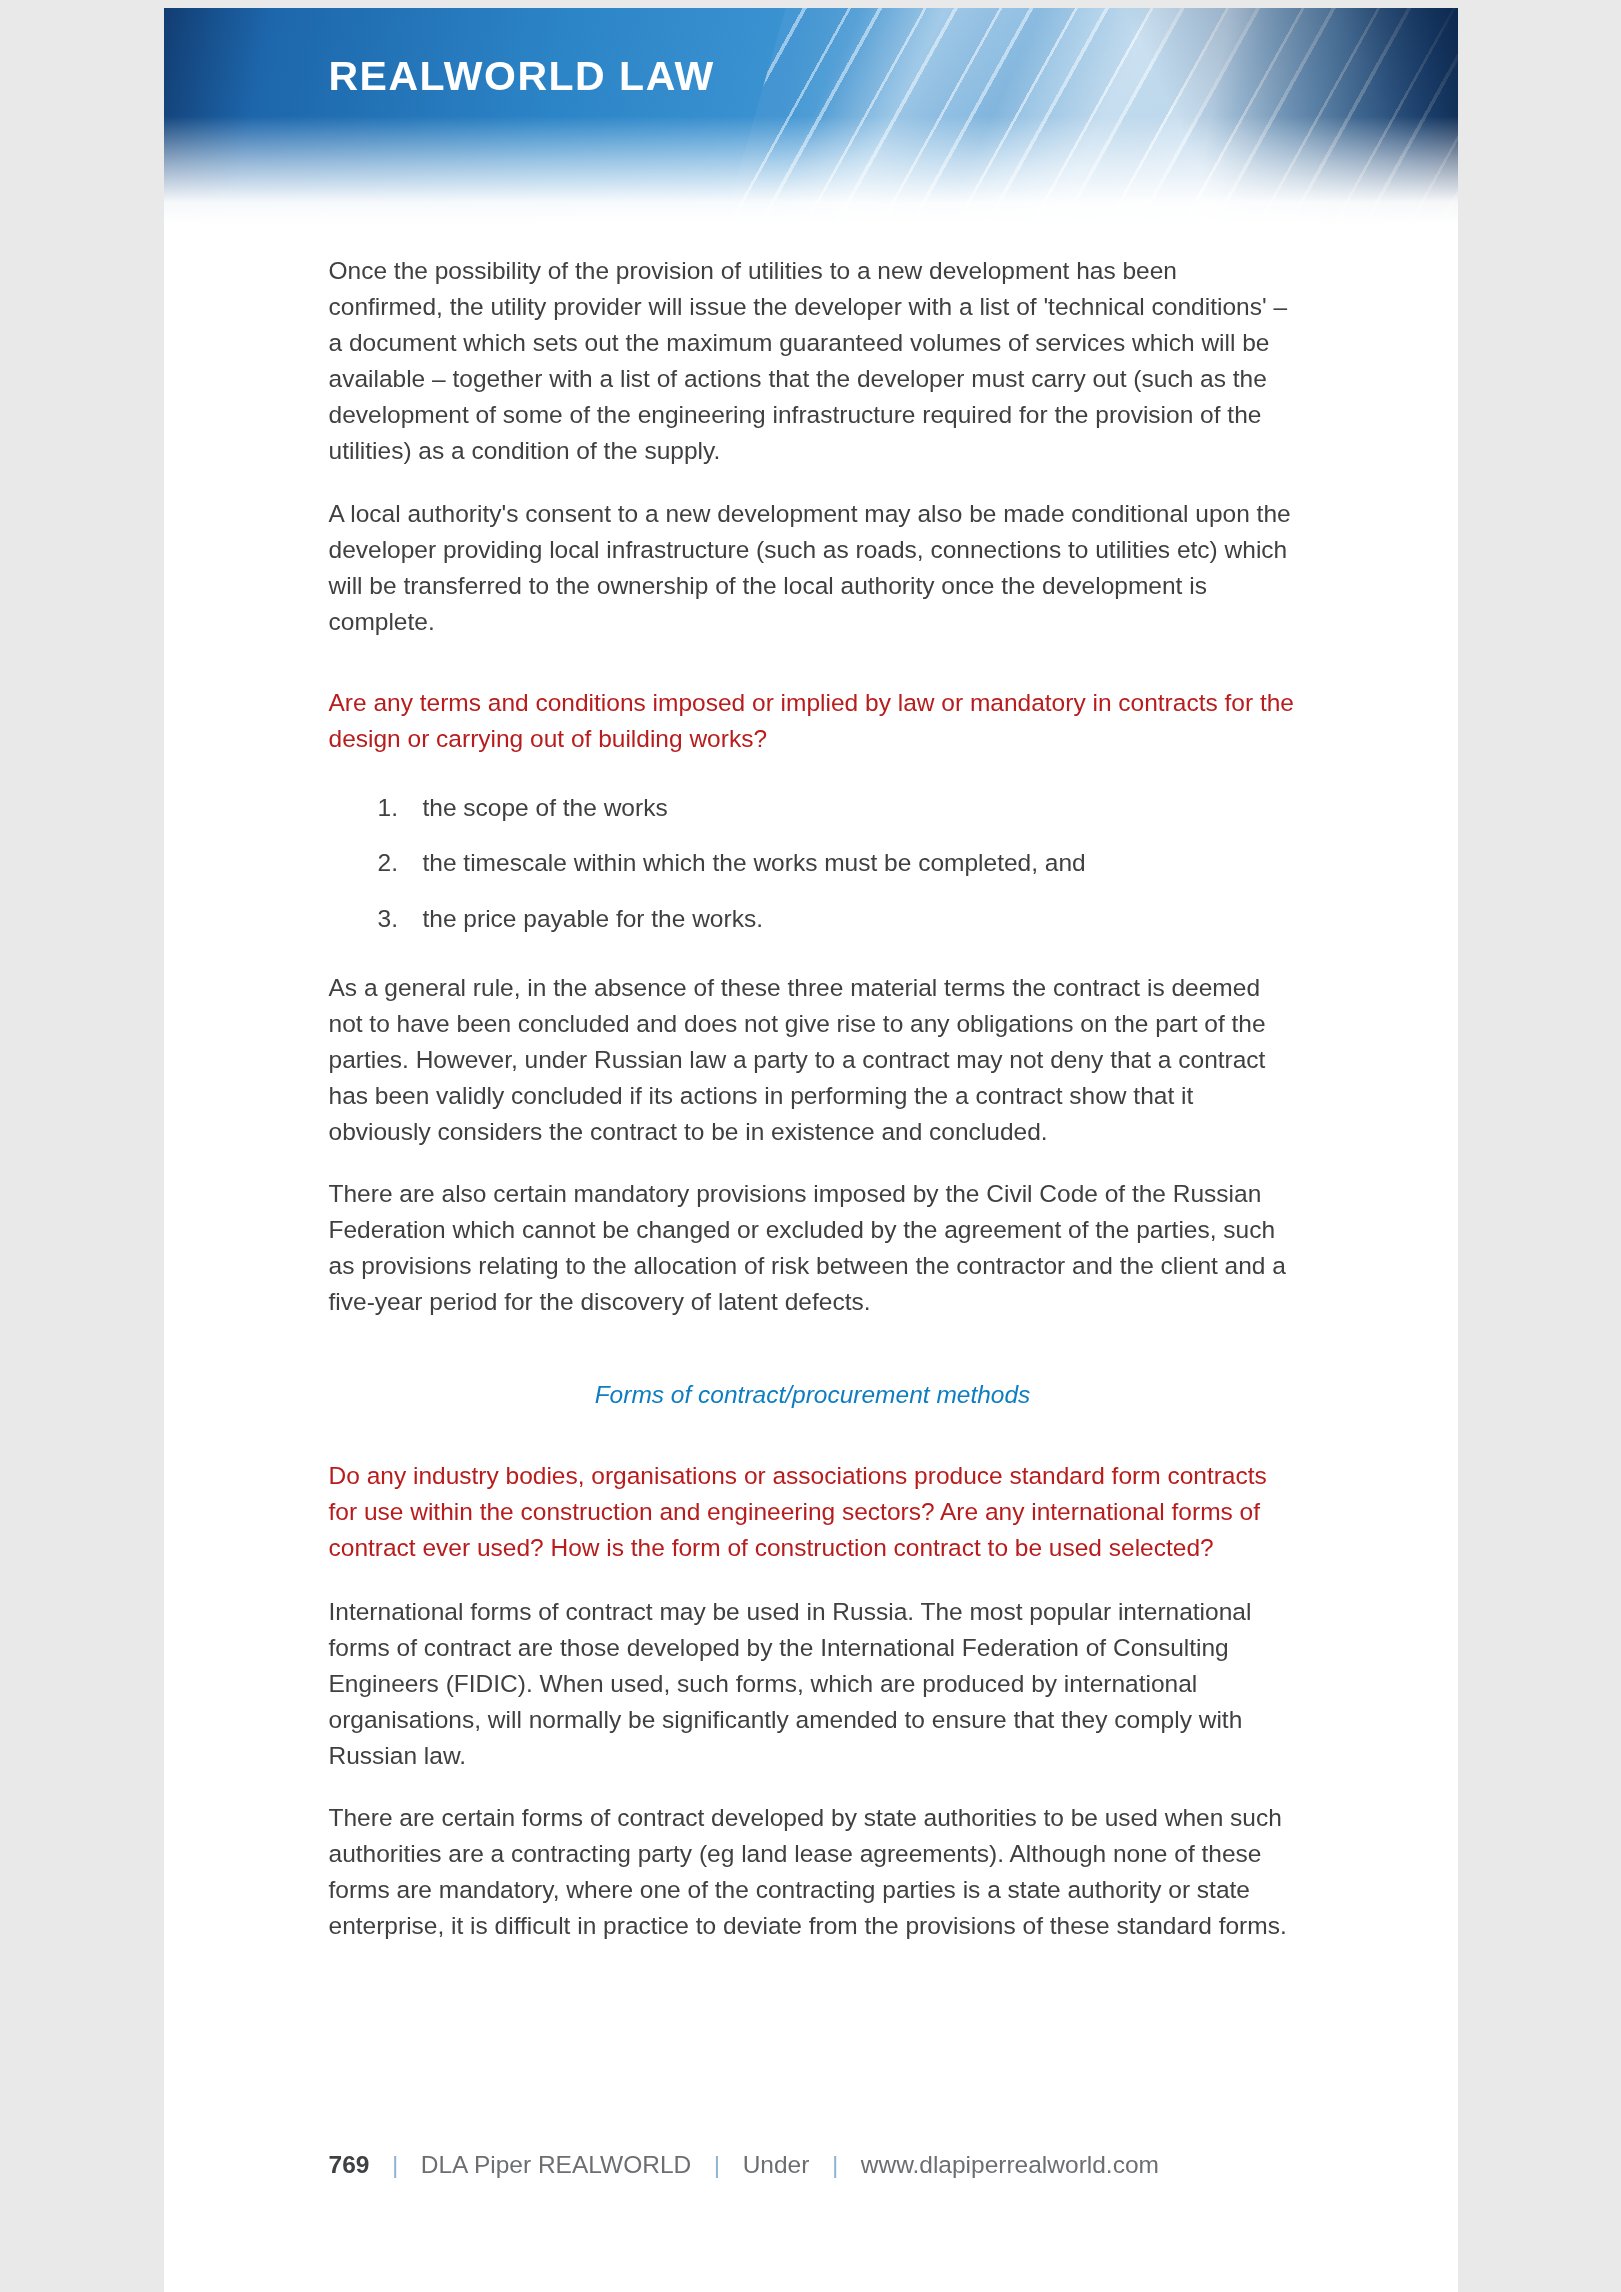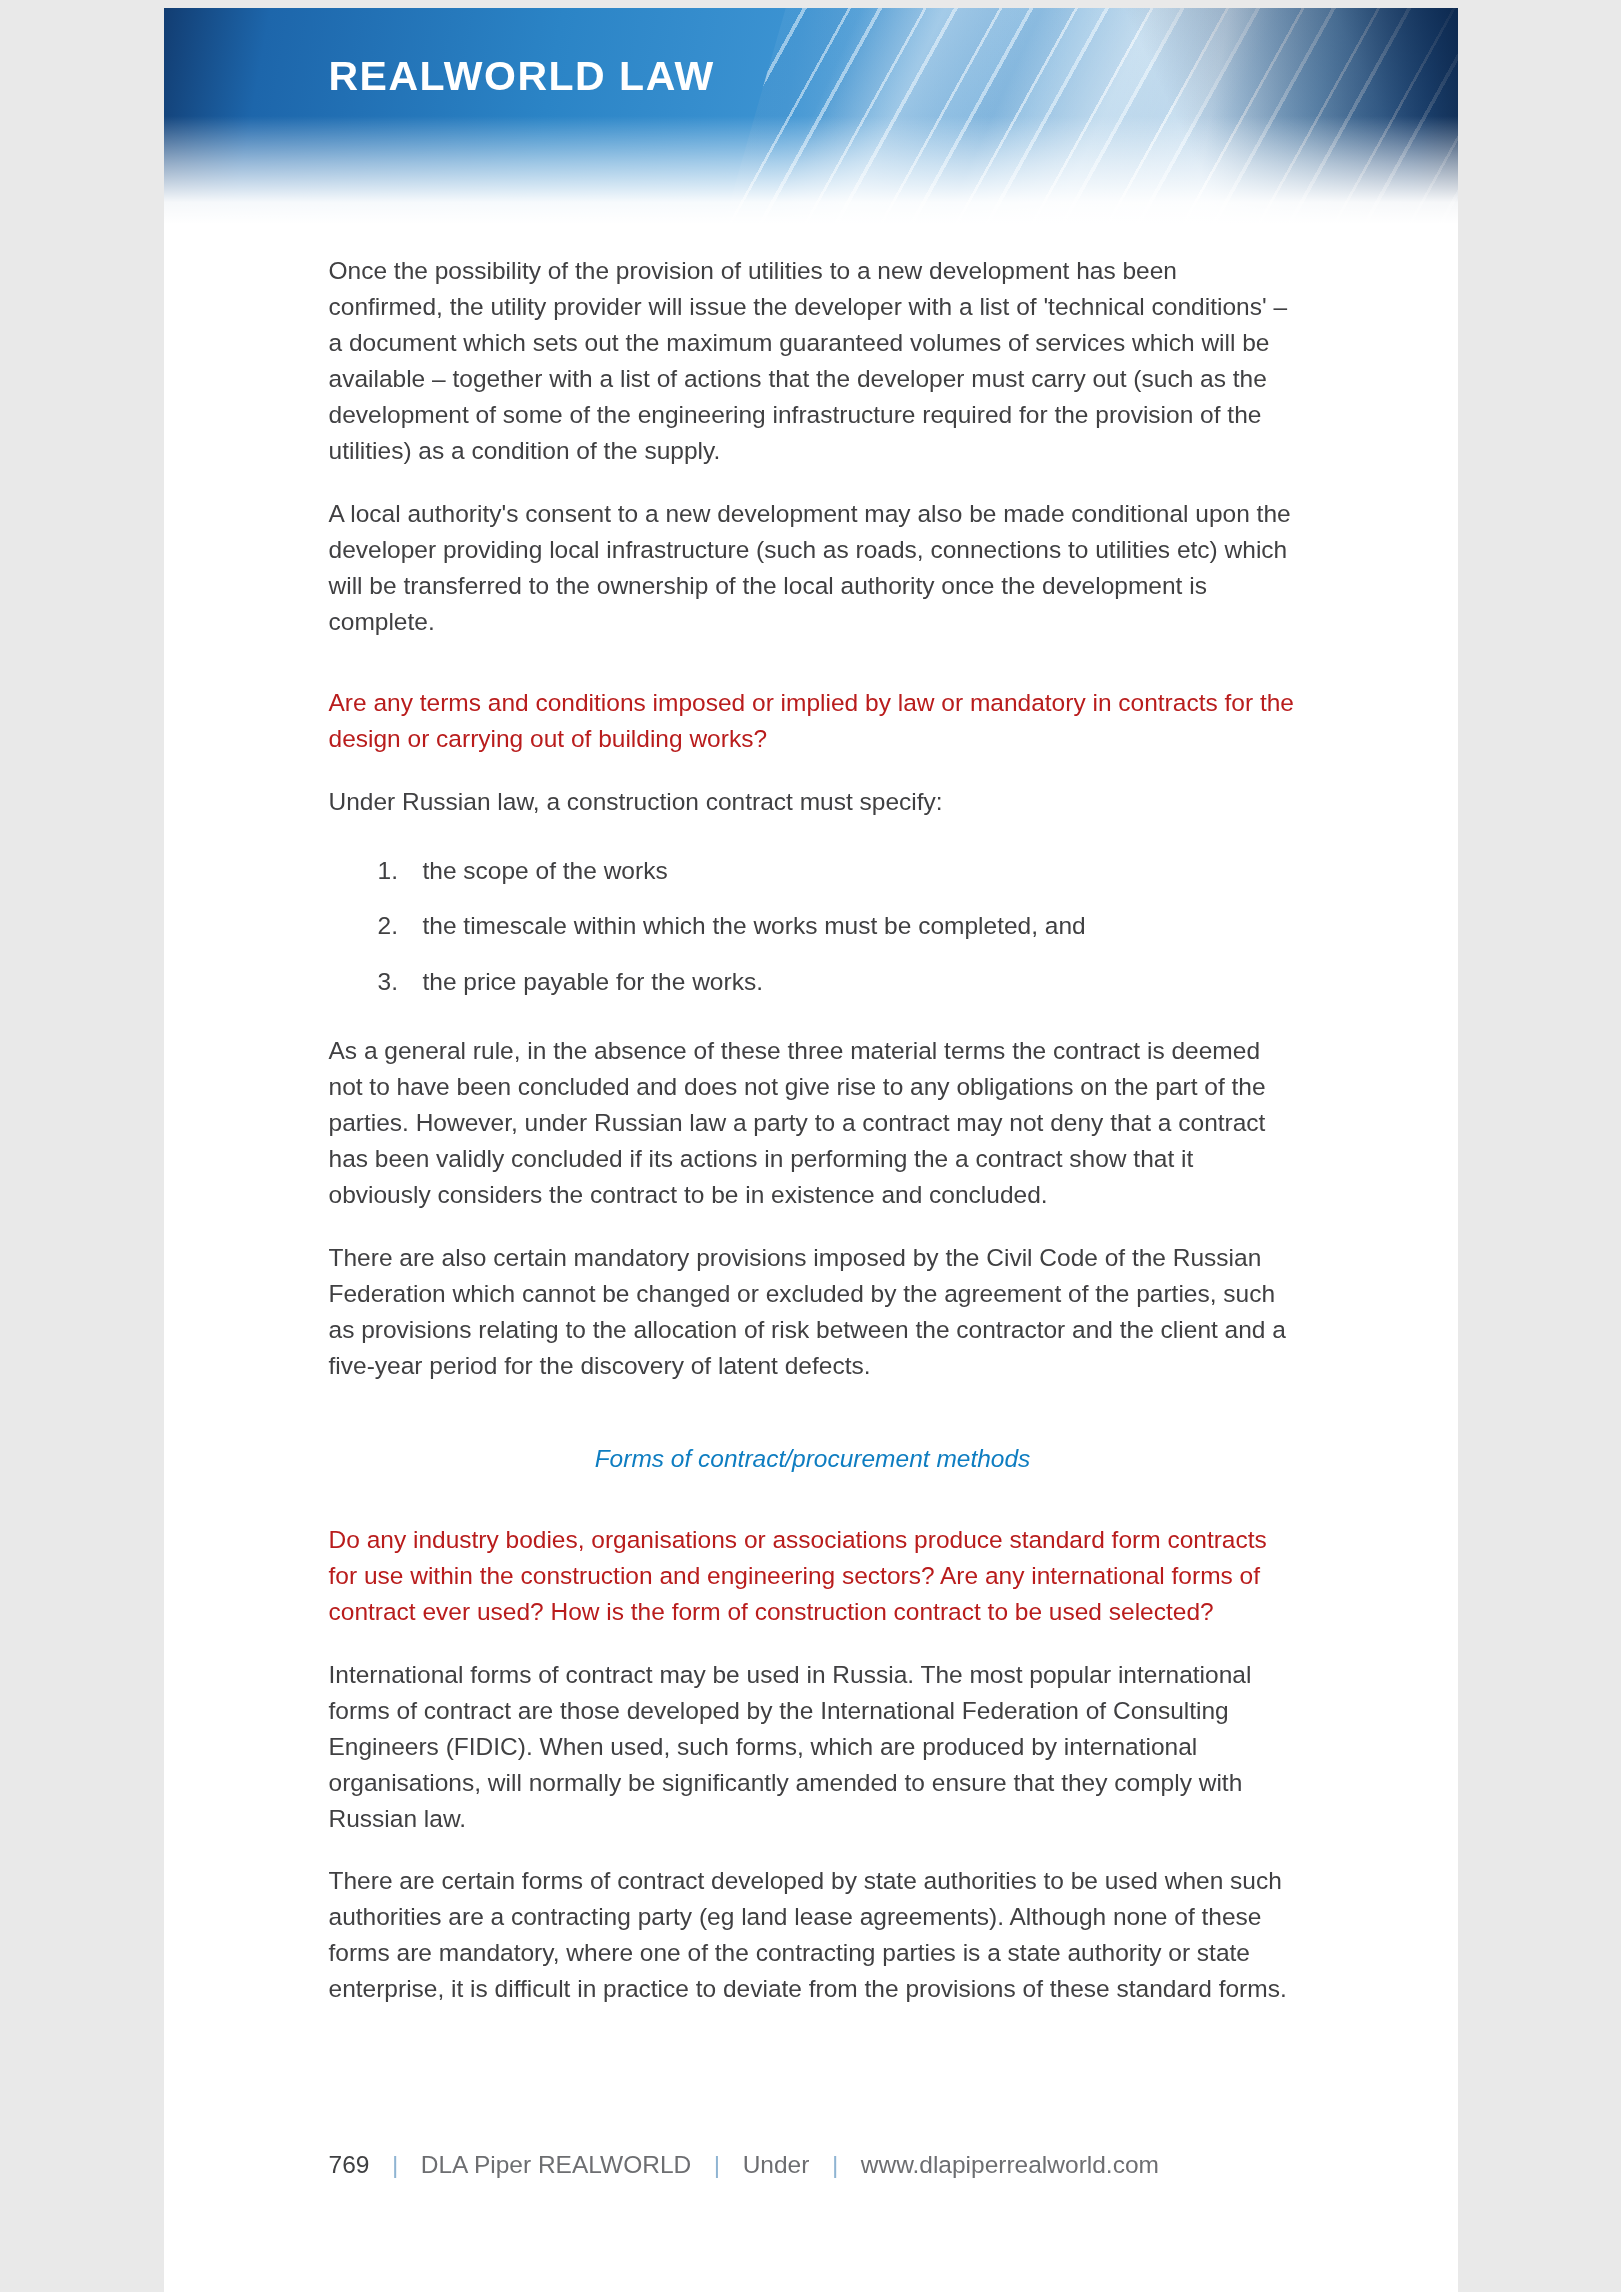--- a/index.html
+++ b/index.html
@@ -92,21 +92,21 @@
 
   
   .footer {
     position: absolute;
     left: 165px;
     top: 2143px;
     font-size: 24.5px;
     color: #6d6e71;
     white-space: nowrap;
   }
-  .footer .pgnum { font-weight: normal; color: #3f4042; }
+  .footer .pgnum { font-weight: bold; color: #3f4042; }
   .footer .sep { color: #8fb4d2; margin: 0 15.7px; }
 </style>
 </head>
 <body>
 
 <div class="page">
 
   <div class="header">
     <div class="layer header-bg"></div>
     <div class="layer header-stripes"></div>
@@ -118,21 +118,20 @@
 
   <div class="content">
 
 
     <p>Once the possibility of the provision of utilities to a new development has been confirmed, the utility provider will issue the developer with a list of 'technical conditions' – a document which sets out the maximum guaranteed volumes of services which will be available – together with a list of actions that the developer must carry out (such as the development of some of the engineering infrastructure required for the provision of the utilities) as a condition of the supply.</p>
 
     <p>A local authority's consent to a new development may also be made conditional upon the developer providing local infrastructure (such as roads, connections to utilities etc) which will be transferred to the ownership of the local authority once the development is complete.</p>
 
     <div class="question">Are any terms and conditions imposed or implied by law or mandatory in contracts for the design or carrying out of building works?</div>
 
-    <p>Under Russian law, a construction contract must specify:</p>
 
     <div class="olist">
       <div class="li">
         <span class="li-num">1.</span>
         <span class="li-text">the scope of the works</span>
       </div>
       <div class="li">
         <span class="li-num">2.</span>
         <span class="li-text">the timescale within which the works must be completed, and</span>
       </div>

